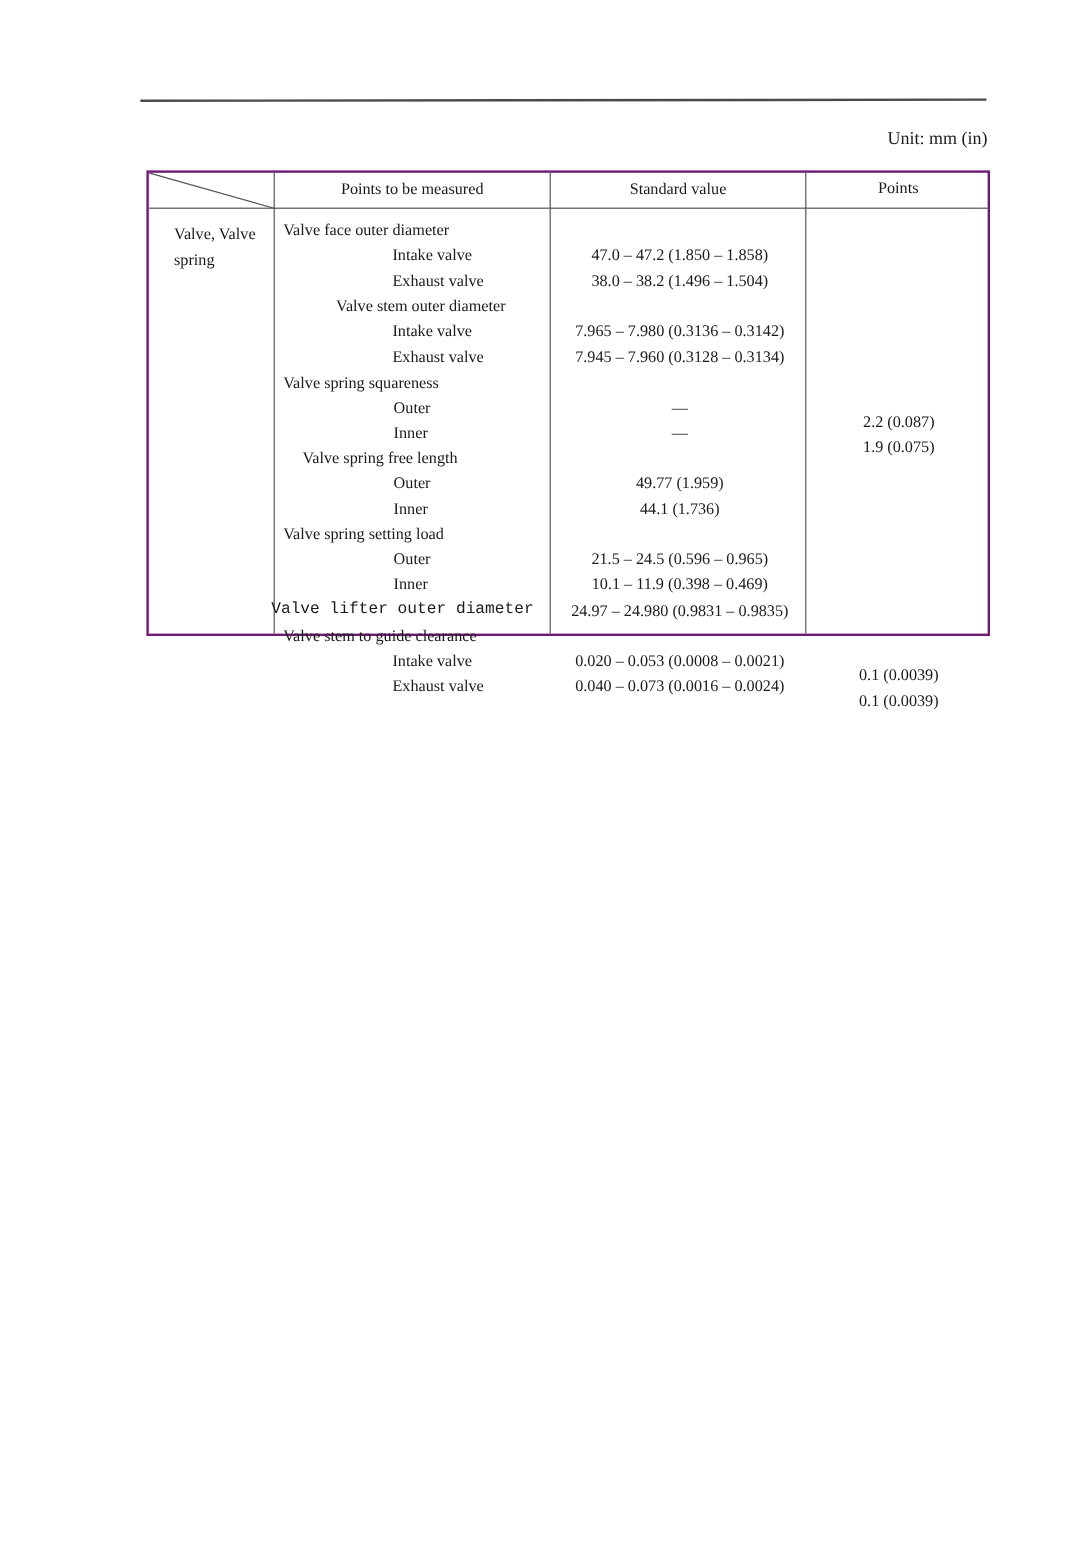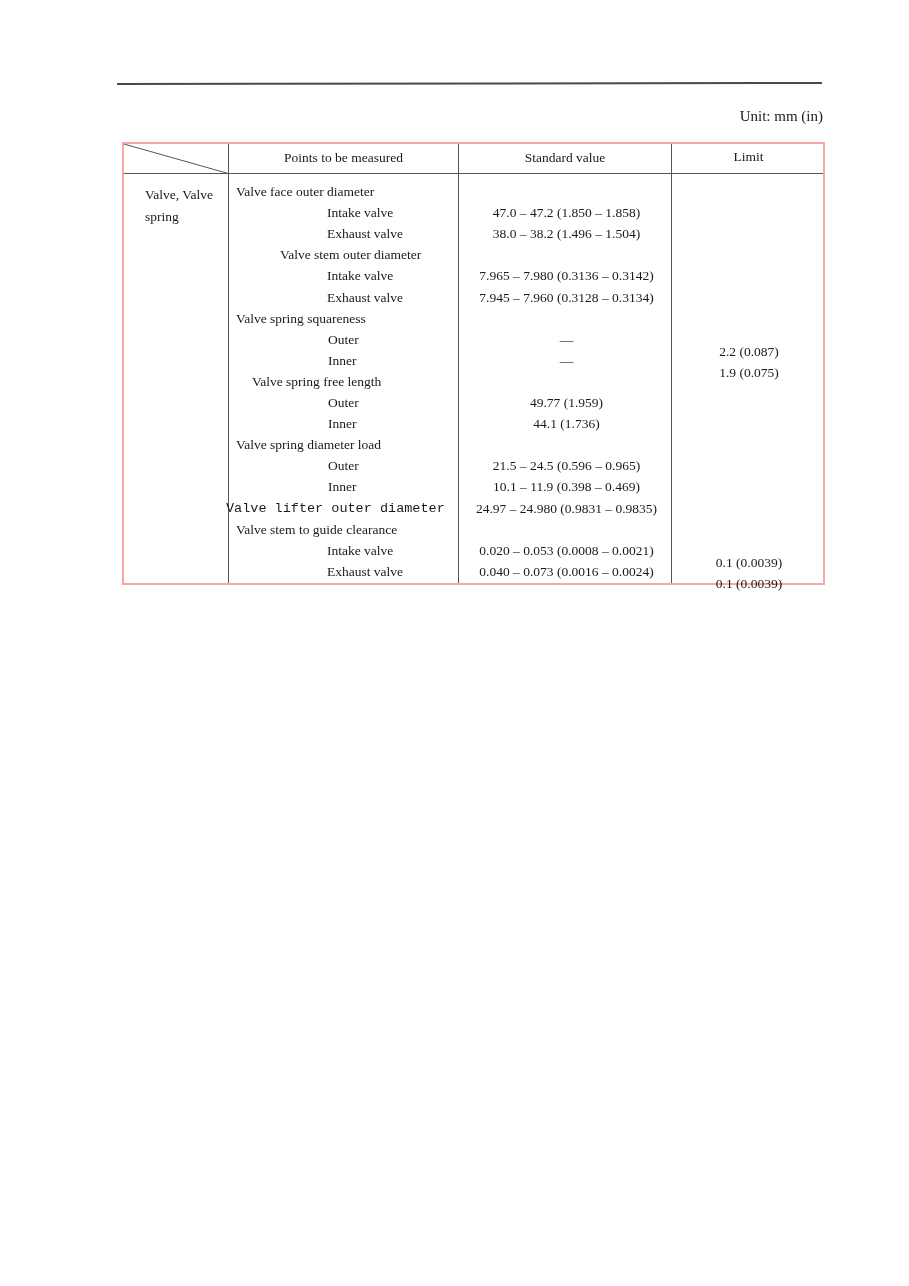--- a/index.html
+++ b/index.html
@@ -1,22 +1,22 @@
 <!DOCTYPE html>
 <html><head>
 <meta charset="utf-8">
 <style>
   html, body { margin: 0; padding: 0; background: #ffffff; }
   body { width: 909px; height: 1286px; position: relative; overflow: hidden;
          font-family: "Liberation Serif", "DejaVu Serif", serif; color: #1a1a1a; }
   .top-rule { position: absolute; left: 117px; top: 83px; width: 705px; height: 0;
               border-top: 2px solid #4a4a4a; transform: rotate(-0.08deg); transform-origin: left; }
   .unit { position: absolute; right: 86px; top: 108px; font-size: 15px; }
-  .spec-table { position: absolute; left: 122px; top: 142px; width: 703px; height: 443px;
-                border: 2px solid #fca5a5; box-sizing: border-box; }
+  .spec-table { position: absolute; left: 122px; top: 142px; width: 703px; height: 388px;
+                border: 2px solid #701a75; box-sizing: border-box; }
   .col-line { position: absolute; top: 0; bottom: 0; border-left: 1px solid #555; }
   .hdr-line { position: absolute; left: 0; right: 0; top: 29px; border-top: 1px solid #555; }
   .diag { position: absolute; left: 0; top: 0; width: 106px; height: 30px; }
   .hdr { position: absolute; top: 6px; font-size: 13.5px; text-align: center; }
   .cat { position: absolute; left: 5px; top: 40px; font-size: 13.5px; line-height: 22px; margin-left: 16px; }
   .row { position: absolute; left: 0; right: 0; height: 21px; font-size: 13.5px; line-height: 21px; padding-left: 48px; }
   .row .p { position: absolute; white-space: nowrap; }
   .row .s { position: absolute; left: 336px; width: 213px; text-align: center; white-space: nowrap; }
   .row .l { position: absolute; left: 549px; width: 152px; text-align: center; white-space: nowrap; margin-top: 12px; }
 </style>
@@ -30,21 +30,21 @@
   <svg class="diag" viewBox="0 0 106 30" preserveAspectRatio="none">
     <line x1="0" y1="0" x2="106" y2="30" stroke="#555" stroke-width="1"></line>
   </svg>
   <div class="col-line" style="left:104px"></div>
   <div class="col-line" style="left:334px"></div>
   <div class="col-line" style="left:547px"></div>
   <div class="hdr-line"></div>
 
   <div class="hdr" style="left:105px;width:229px">Points to be measured</div>
   <div class="hdr" style="left:335px;width:212px">Standard value</div>
-  <div class="hdr" style="left:548px;width:153px;top:5px">Limit</div>
+  <div class="hdr" style="left:548px;width:153px;top:5px">Points</div>
 
   <div class="cat">
     <div>Valve, Valve</div>
     <div>spring</div>
   </div>
 
   <div id="rows">
       <div class="row" style="top: 37px;">
         <span class="p" style="left: 112px;">Valve face outer diameter</span>
         <span class="s"></span>
@@ -99,21 +99,21 @@
         <span class="p" style="left: 204px;">Outer</span>
         <span class="s">49.77 (1.959)</span>
         <span class="l"></span>
       </div>
       <div class="row" style="top: 269.1px;">
         <span class="p" style="left: 204px;">Inner</span>
         <span class="s">44.1 (1.736)</span>
         <span class="l"></span>
       </div>
       <div class="row" style="top: 290.2px;">
-        <span class="p" style="left: 112px;">Valve spring diameter load</span>
+        <span class="p" style="left: 112px;">Valve spring setting load</span>
         <span class="s"></span>
         <span class="l"></span>
       </div>
       <div class="row" style="top: 311.3px;">
         <span class="p" style="left: 204px;">Outer</span>
         <span class="s">21.5 – 24.5 (0.596 – 0.965)</span>
         <span class="l"></span>
       </div>
       <div class="row" style="top: 332.4px;">
         <span class="p" style="left: 204px;">Inner</span>

